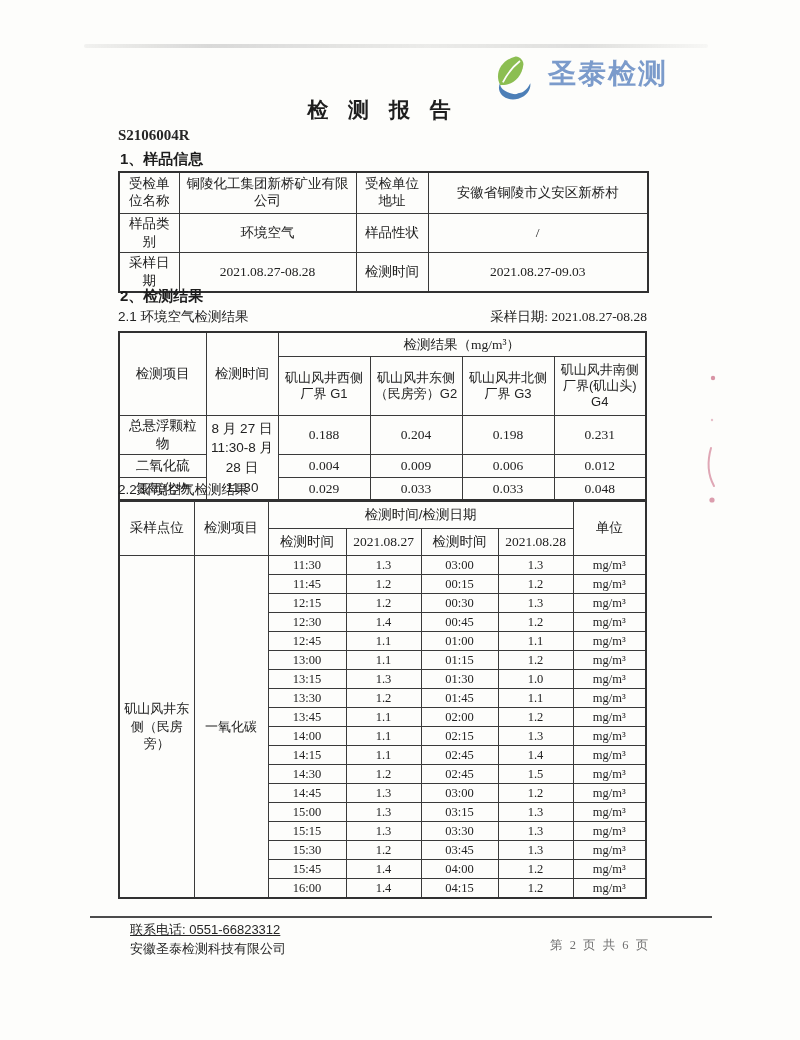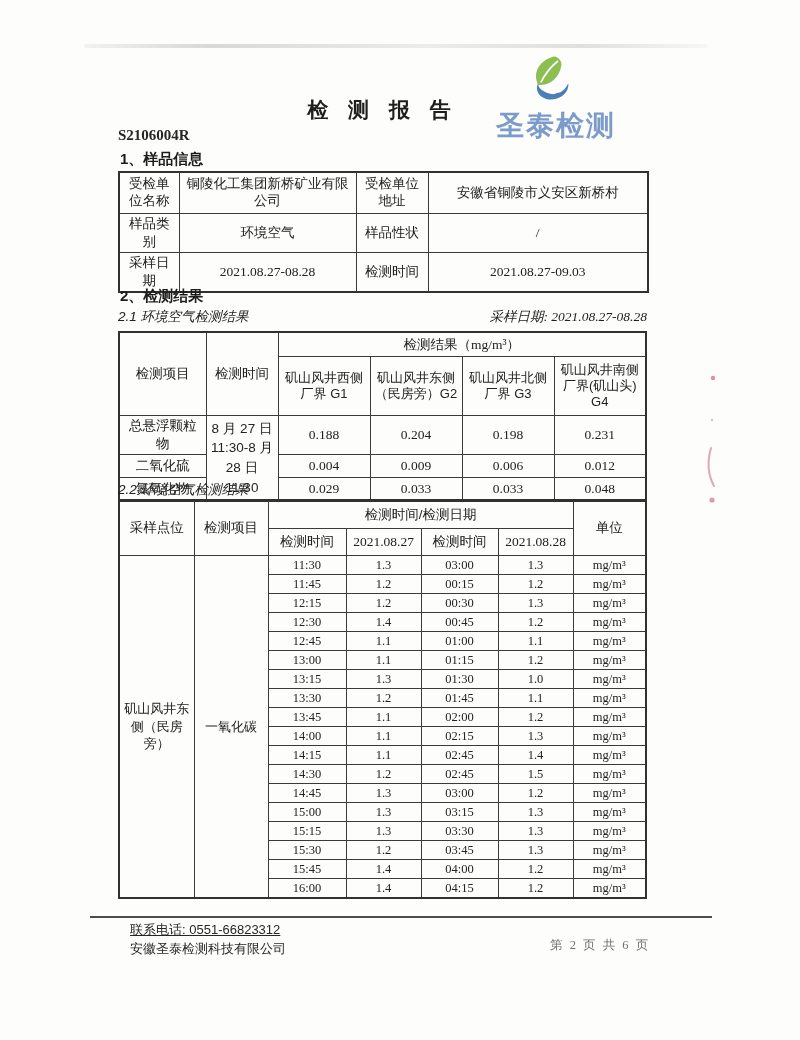--- a/index.html
+++ b/index.html
@@ -11,31 +11,31 @@
   }
   
   .top-smudge {
     position:absolute; left:84px; top:44px; width:624px; height:4px;
     background:linear-gradient(90deg, rgba(140,140,140,.10), rgba(115,115,115,.26) 20%, rgba(130,130,130,.14) 55%, rgba(120,120,120,.22) 80%, rgba(150,150,150,.06));
     filter:blur(.6px); border-radius:2px;
   }
   .red-marks { position:absolute; left:700px; top:365px; }
 
   
-  .logo { position:absolute; left:488px; top:55px; display:flex; align-items:center;flex-direction:column; }
+  .logo { position:absolute; left:488px; top:55px; display:flex; align-items:flex-start; }
   .logo-text { font-size:28px; font-weight:bold; color:#7b9bcb; letter-spacing:2px; margin-left:8px; }
 
   
   .report-title { position:absolute; left:118px; top:96px; width:529px; text-align:center;
                   font-size:21px; font-weight:bold; letter-spacing:7px; color:#1e1e1e; }
   .report-no { position:absolute; left:118px; top:127px; width:529px; text-align:left;
                font-family:"Liberation Serif","DejaVu Serif",serif; font-size:15px; font-weight:bold; }
   .sec-heading { position:absolute; left:120px; font-size:15px; font-weight:bold; color:#1d1d1d; }
   .sub-line { position:absolute; left:118px; width:529px; display:flex; justify-content:space-between;
-              font-size:13.5px; color:#222;font-style:italic; }
+              font-size:13.5px; color:#222; }
   .num { font-family:"Liberation Serif","DejaVu Serif",serif; }
 
   
   table { border-collapse:collapse; table-layout:fixed; width:100%;
           font-size:13.5px; color:#222; }
   td { border:1px solid #3a3a3a; text-align:center; vertical-align:middle; padding:1px 3px;
        overflow:hidden; }
   .tbl { position:absolute; left:118px; }
   .tbl table { border:2px solid #313131; }
 

